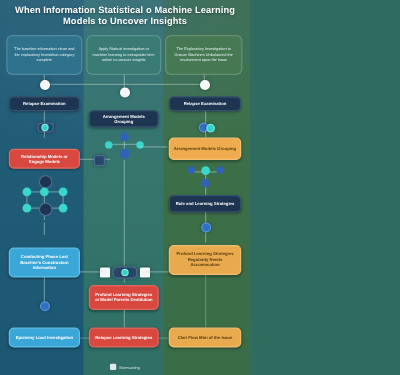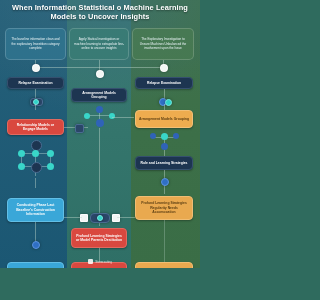--- a/index.html
+++ b/index.html
@@ -1,21 +1,21 @@
 <!DOCTYPE html>
 <html><head>
 <meta charset="utf-8">
 <style>
   html,body{margin:0;padding:0;}
   body{
     width:200px;height:300px;overflow:hidden;
     font-family:"Liberation Sans", sans-serif;
     background:#2f6b5e;
   }
-  #root{position:relative;width:200px;height:268px;overflow:hidden;}
+  #root{position:relative;width:200px;height:300px;overflow:hidden;}
 
   
   .band{position:absolute;top:0;bottom:0;}
   .band-left{left:0;width:67px;background:linear-gradient(180deg,#2a6a82 0%,#1e5f7e 40%,#1d5e7d 100%);}
   .band-mid{left:67px;width:64px;background:linear-gradient(180deg,#3a7a72 0%,#34756c 50%,#2f6f66 100%);}
   .band-right{left:131px;width:69px;background:linear-gradient(180deg,#41734c 0%,#3c6f48 50%,#3a6d46 100%);}
   .band-left{background:linear-gradient(180deg,#256079 0%,#1b5773 100%);}
   .tint{position:absolute;inset:0;background:
      radial-gradient(120% 60% at 50% 0%, rgba(60,110,130,.55), rgba(0,0,0,0) 70%);}
 

